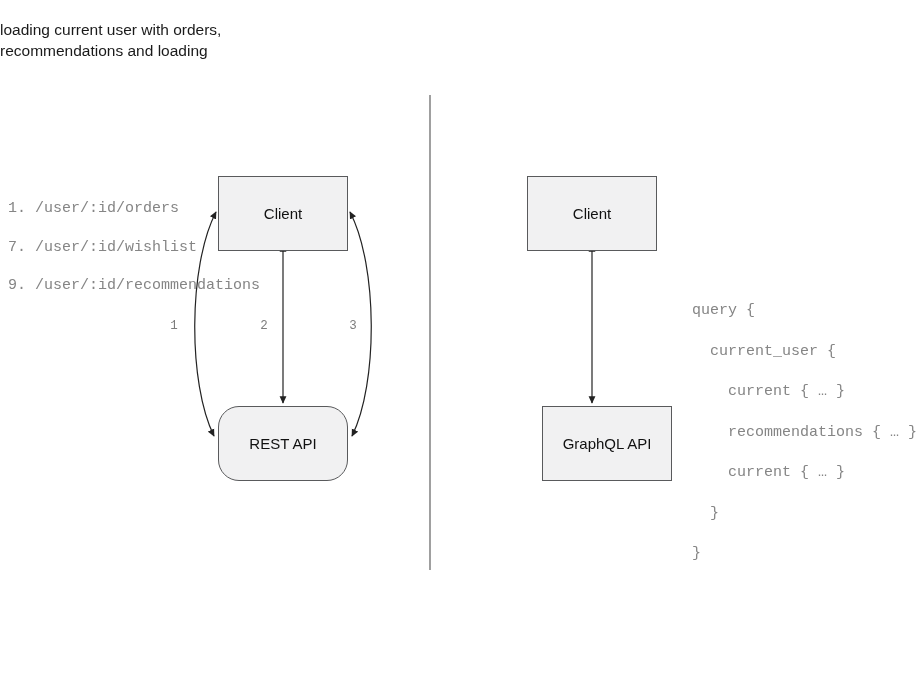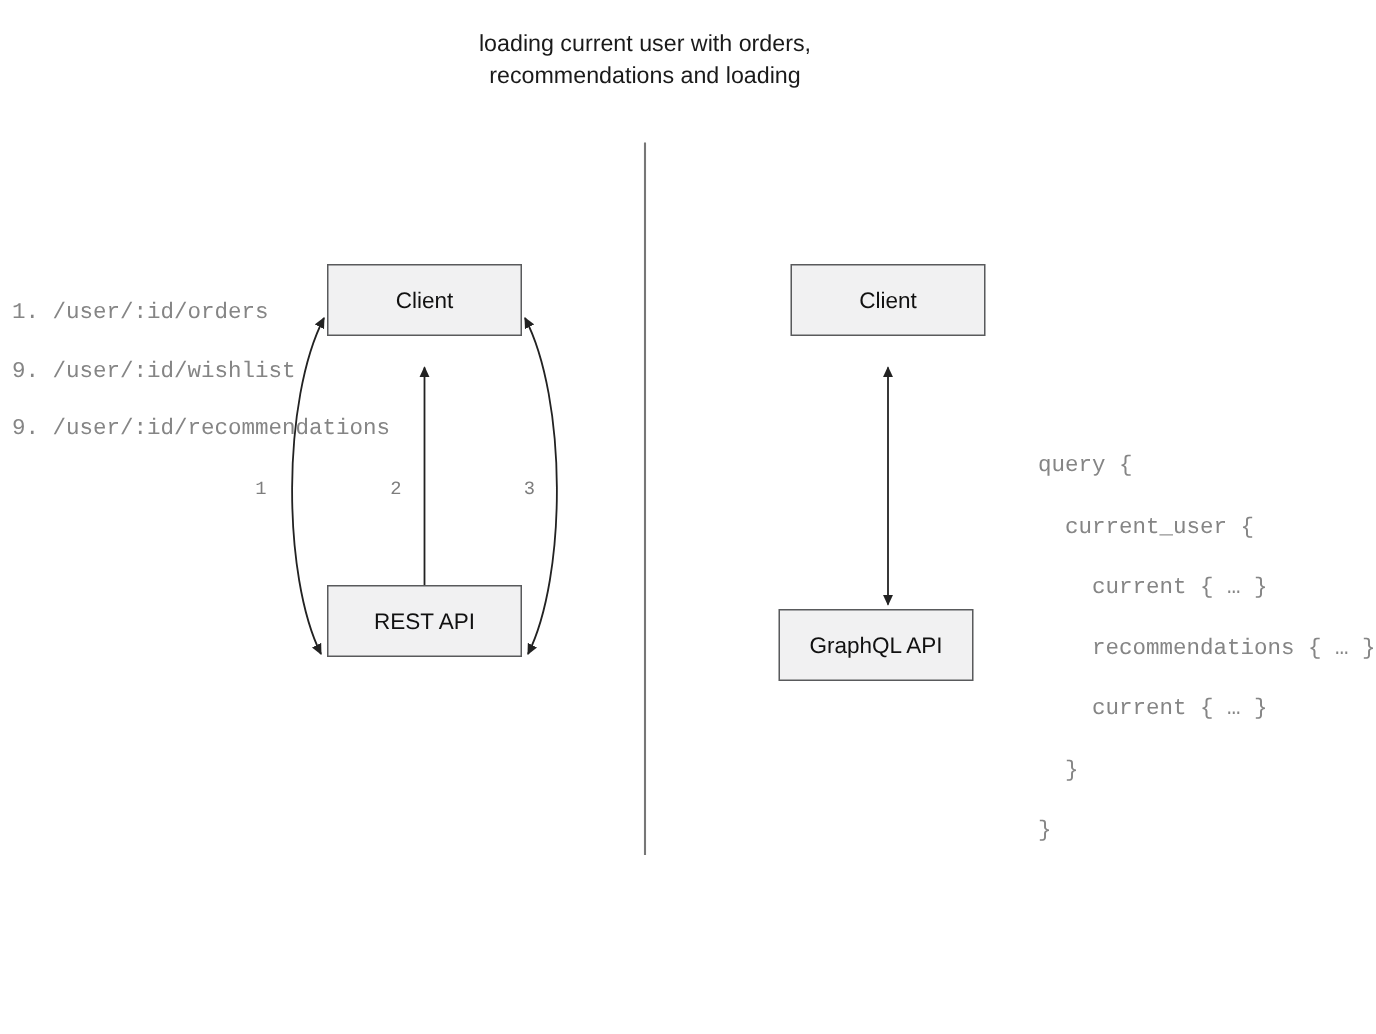--- a/index.html
+++ b/index.html
@@ -13,47 +13,47 @@
     height: 689px;
     background: #ffffff;
     overflow: hidden;
     font-family: "Liberation Sans", sans-serif;
   }
   .title {
     position: absolute;
     left: 0;
     top: 19px;
     width: 860px;
-    text-align: center;
+    text-align: left;
     font-size: 15.5px;
     line-height: 21px;
     color: #1a1a1a;
   }
   svg.overlay {
     position: absolute;
     left: 0;
     top: 0;
   }
   .box {
     position: absolute;
     width: 130px;
-    height: 48px;
+    height: 75px;
     box-sizing: border-box;
     background: #f1f1f2;
     border: 1.5px solid #595a5c;
     display: flex;
     align-items: center;
     justify-content: center;
     font-size: 15px;
     color: #111111;
   }
   .box-client-left  { left: 218px; top: 176px; }
-  .box-api-left     { left: 218px; top: 390px; }
+  .box-api-left     { left: 218px; top: 406px; border-radius: 21px; }
   .box-client-right { left: 527px; top: 176px; }
-  .box-api-right    { left: 519px; top: 406px; }
+  .box-api-right    { left: 542px; top: 406px; }
   .mono {
     position: absolute;
     font-family: "Liberation Mono", monospace;
     font-size: 15px;
     color: #858585;
     white-space: pre;
   }
   .endpoints { left: 8px; top: 178px; line-height: 12.7px; }
   .query     { left: 692px; top: 277px; line-height: 13.5px; }
   .arrow-label {
@@ -98,21 +98,21 @@
   <div class="box box-client-left">Client</div>
 
   <div class="box box-api-left">REST API</div>
 
   <div class="box box-client-right">Client</div>
 
   <div class="box box-api-right">GraphQL API</div>
 
   <div class="mono endpoints">
     <div>1. /user/:id/orders</div>
-    <div>9. /user/:id/wishlist</div>
+    <div>7. /user/:id/wishlist</div>
     <div>9. /user/:id/recommendations</div>
   </div>
 
   <div class="arrow-label lbl-1">1</div>
   <div class="arrow-label lbl-2">2</div>
   <div class="arrow-label lbl-3">3</div>
 
   <div class="mono query">
     <div>query {</div>
     <div>  current_user {</div>

